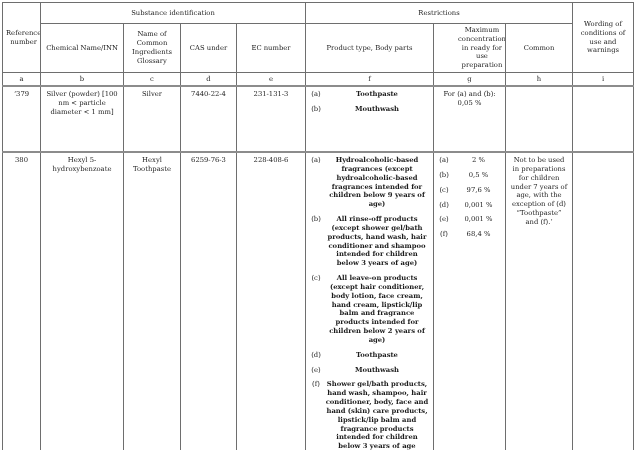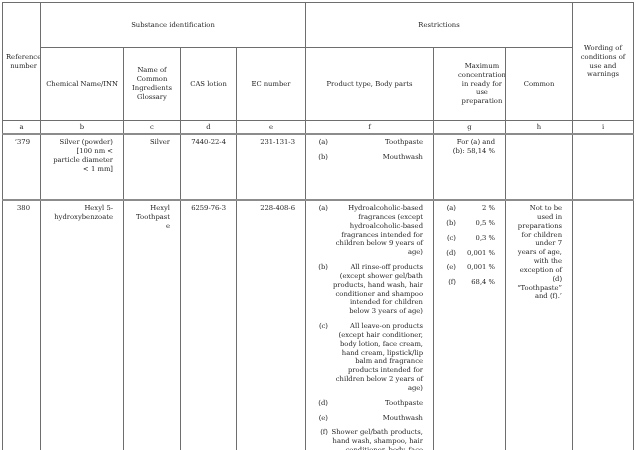--- a/index.html
+++ b/index.html
@@ -22,30 +22,30 @@
     table-layout: fixed;
     width: 631px;
     border-top: 1px solid #5a5a5a;
     border-bottom: 2px solid #8c8c8c;
   }
   .reg-table td, .reg-table th {
     border: 1px solid #6e6e6e;
     font-weight: normal;
     font-size: 6.8px;
     line-height: 1.3;
-    padding: 3px 10px;
+    padding: 3px 4px;
     vertical-align: top;
-    text-align: right;
+    text-align: center;
     word-wrap: break-word;
     overflow: hidden;
   }
   .reg-table th {
     text-align: center;
     vertical-align: middle;
-    padding: 14px 3px;
+    padding: 2px 3px;
   }
   .reg-table th .hwrap {
     display: inline-block;
   }
   .hw-narrow { max-width: 44px; }
   .hw-conc   { max-width: 58px; margin-left: 21px; }
   .hw-word   { max-width: 52px; }
   tr.group-header-row th { height: 16px; }
   tr.sub-header-row th   { height: 35px; }
   tr.letters-row td {
@@ -57,21 +57,21 @@
   }
   tr.data-row-379 td { height: 58px; }
   tr.data-row-379 td { border-bottom: 2px solid #8c8c8c; }
   tr.data-row-380 td { height: 296px; }
   .plist-item {
     display: flex;
     gap: 3px;
     margin-bottom: 6px;
   }
   .plist-item .lbl { flex: 0 0 12px; }
-  .plist-item .txt { flex: 1; }
+  .plist-item .txt { flex: 1; font-weight: bold; }
   .conc-item {
     display: flex;
     gap: 6px;
     margin-bottom: 6px;
   }
   .conc-item .lbl { flex: 0 0 12px; }
   .conc-item .val { flex: 1; }
 </style>
 </head>
 <body>
@@ -100,21 +100,21 @@
       <th rowspan="2">
         <span class="hwrap hw-word">Wording of conditions of use and warnings</span>
       </th>
     </tr>
 
     <tr class="sub-header-row">
       <th>Chemical Name/INN</th>
       <th>
         <span class="hwrap hw-narrow">Name of Common Ingredients Glossary</span>
       </th>
-      <th>CAS lotion</th>
+      <th>CAS under</th>
       <th>EC number</th>
       <th>Product type, Body parts</th>
       <th>
         <span class="hwrap hw-conc">Maximum concentration in ready for use preparation</span>
       </th>
       <th>Common</th>
     </tr>
 
     <tr class="letters-row">
       <td>a</td>
@@ -137,21 +137,21 @@
       <td>
         <div class="plist-item">
           <span class="lbl">(a)</span>
           <span class="txt">Toothpaste</span>
         </div>
         <div class="plist-item">
           <span class="lbl">(b)</span>
           <span class="txt">Mouthwash</span>
         </div>
       </td>
-      <td>For (a) and (b): 58,14 %</td>
+      <td>For (a) and (b): 0,05 %</td>
       <td></td>
       <td></td>
     </tr>
 
     <tr class="data-row-380">
       <td>380</td>
       <td>Hexyl 5-hydroxybenzoate</td>
       <td>Hexyl Toothpaste</td>
       <td>6259-76-3</td>
       <td>228-408-6</td>
@@ -185,21 +185,21 @@
         <div class="conc-item">
           <span class="lbl">(a)</span>
           <span class="val">2 %</span>
         </div>
         <div class="conc-item">
           <span class="lbl">(b)</span>
           <span class="val">0,5 %</span>
         </div>
         <div class="conc-item">
           <span class="lbl">(c)</span>
-          <span class="val">0,3 %</span>
+          <span class="val">97,6 %</span>
         </div>
         <div class="conc-item">
           <span class="lbl">(d)</span>
           <span class="val">0,001 %</span>
         </div>
         <div class="conc-item">
           <span class="lbl">(e)</span>
           <span class="val">0,001 %</span>
         </div>
         <div class="conc-item">

